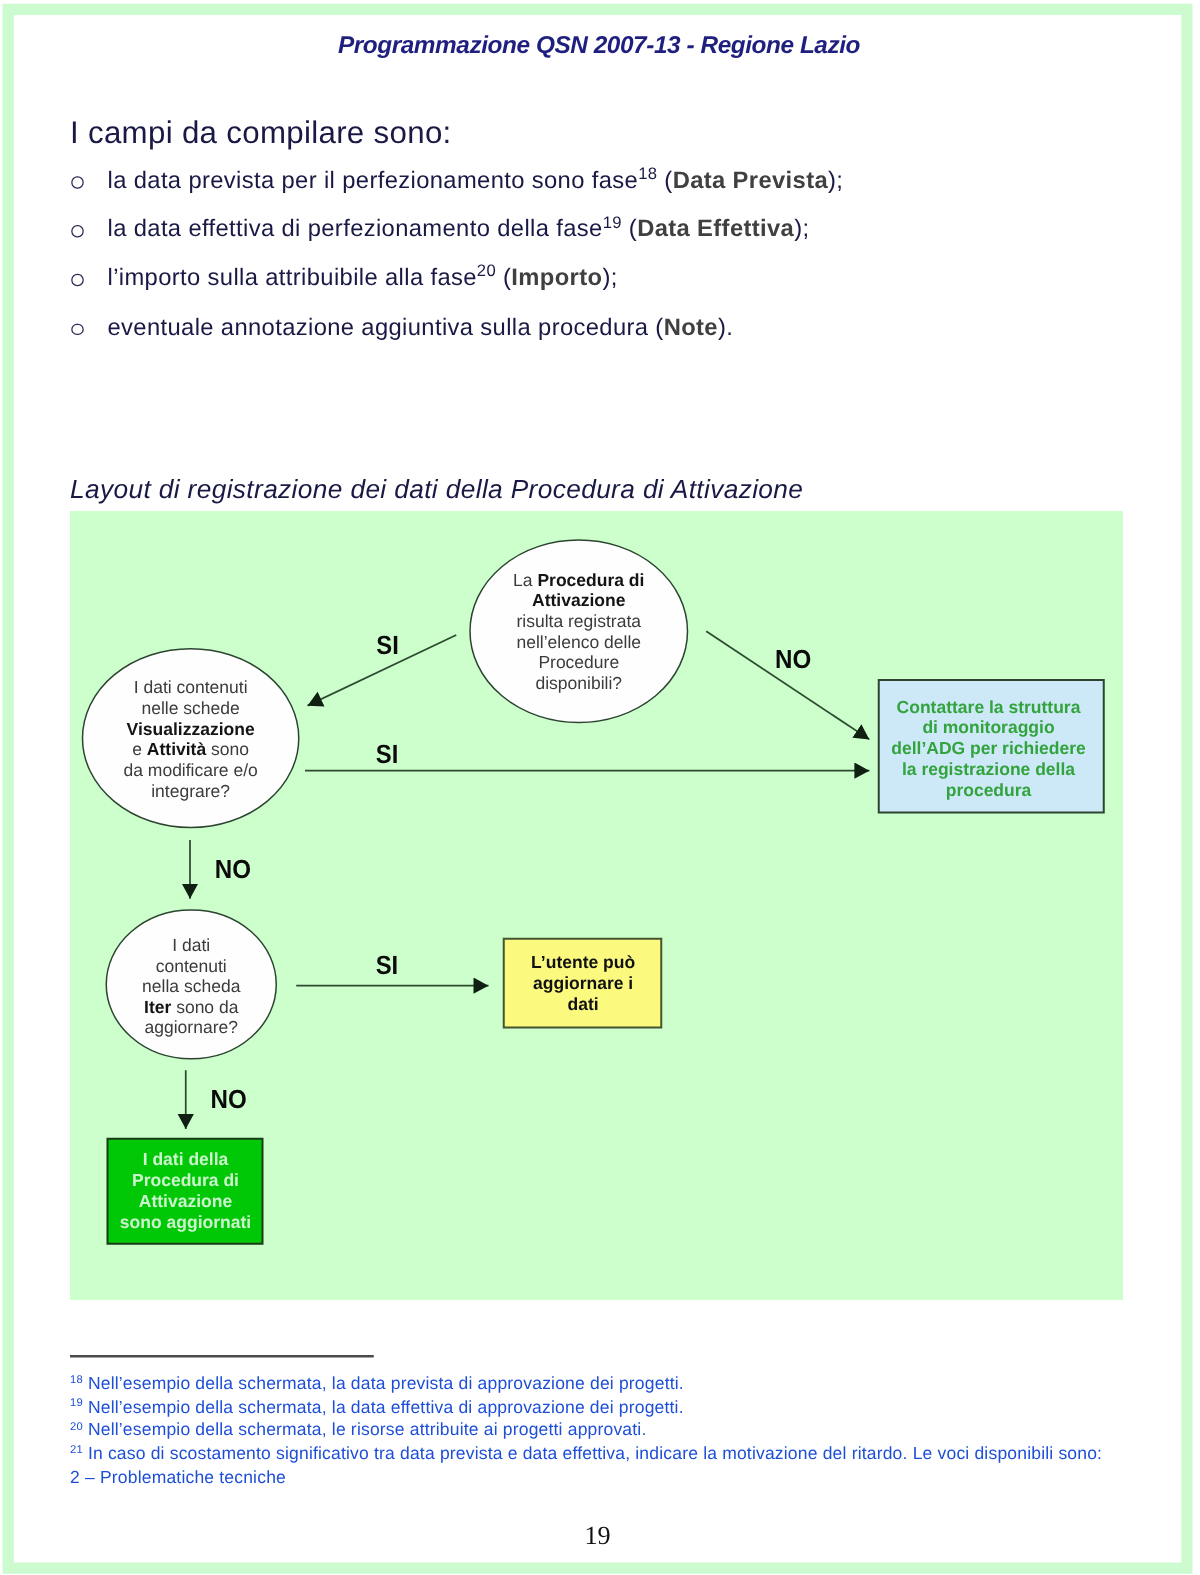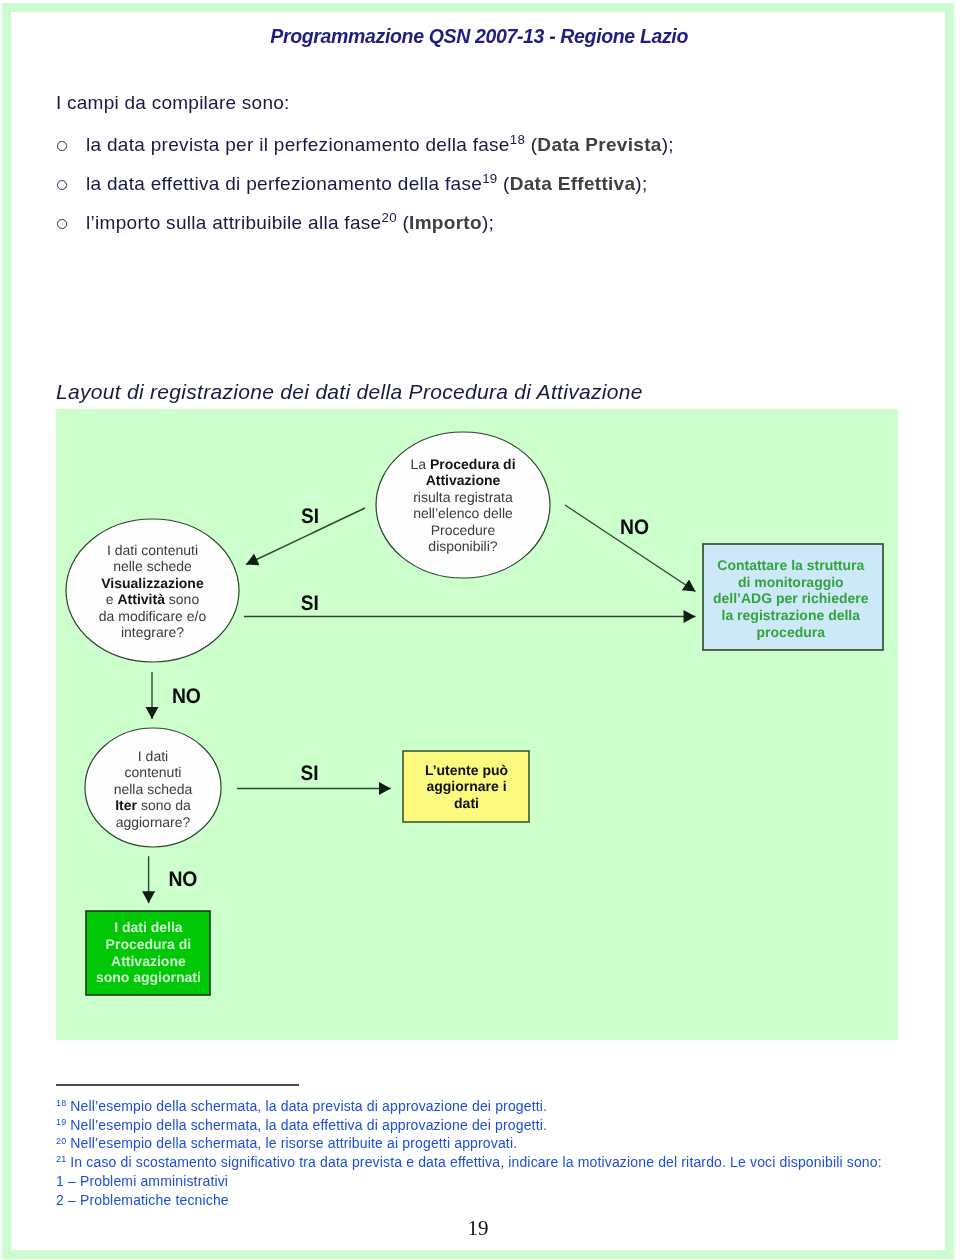--- a/index.html
+++ b/index.html
@@ -6,21 +6,21 @@
   body{width:960px;height:1260px;font-family:"Liberation Sans",sans-serif;-webkit-font-smoothing:antialiased;}
   .page{position:relative;width:960px;height:1260px;overflow:hidden;background:#fff;will-change:transform;}
   .page-border{position:absolute;left:1.5px;top:3px;width:952.5px;height:1256px;border:9.5px solid #ccfbcf;box-sizing:border-box;pointer-events:none;}
 
   
   .doc-header{position:absolute;left:0;top:25px;width:688px;text-align:right;
      font-family:"Liberation Sans",sans-serif;font-style:italic;font-weight:bold;
      font-size:19.5px;color:#1f1f7f;letter-spacing:-0.35px;}
 
   
-  .intro{position:absolute;left:56px;top:92px;font-size:19px;letter-spacing:0.25px;color:#191945;}
+  .intro{position:absolute;left:56px;top:92px;font-size:25px;letter-spacing:0.25px;color:#191945;}
 
   ul.fields{position:absolute;left:56px;top:133px;margin:0;padding:0;list-style:none;width:860px;}
   ul.fields li{position:relative;height:39.2px;font-size:19px;color:#191945;line-height:24px;padding-left:30px;letter-spacing:0.3px;}
   ul.fields li .bullet{position:absolute;left:1px;top:8px;width:7.6px;height:7.6px;border:1.3px solid #2a2a55;border-radius:50%;}
   .em{color:#404040;font-weight:bold;}
   ul.fields sup{font-size:0.70em;vertical-align:baseline;position:relative;top:-0.56em;line-height:0;}
 
   .caption{position:absolute;left:56px;top:380px;font-size:21px;letter-spacing:0.3px;font-style:italic;color:#191945;}
 
   
@@ -35,23 +35,24 @@
 <body>
 
 <div class="page">
   <div class="page-border"></div>
 
   <div class="doc-header">Programmazione QSN 2007-13 - Regione Lazio</div>
 
   <div class="intro">I campi da compilare sono:</div>
 
   <ul class="fields" id="fields-list">
-      <li><span class="bullet"></span><span>la data prevista per il perfezionamento della fase</span><sup>18</sup><span> (</span><span class="em">Data Prevista</span><span>);</span></li>
+      <li><span class="bullet"></span><span>la data prevista per il perfezionamento sono fase</span><sup>18</sup><span> (</span><span class="em">Data Prevista</span><span>);</span></li>
       <li><span class="bullet"></span><span>la data effettiva di perfezionamento della fase</span><sup>19</sup><span> (</span><span class="em">Data Effettiva</span><span>);</span></li>
       <li><span class="bullet"></span><span>l’importo sulla attribuibile alla fase</span><sup>20</sup><span> (</span><span class="em">Importo</span><span>);</span></li>
+      <li><span class="bullet"></span><span>eventuale annotazione aggiuntiva sulla procedura</span><span> (</span><span class="em">Note</span><span>).</span></li>
     </ul>
 
   <div class="caption">Layout di registrazione dei dati della Procedura di Attivazione</div>
 
   <div class="diagram">
     <svg id="flow" width="842" height="631" viewBox="0 0 842 631" xmlns="http://www.w3.org/2000/svg">
       <defs>
         <marker id="ah" markerWidth="14" markerHeight="14" refX="12.2" refY="6.5" orient="auto" markerUnits="userSpaceOnUse">
           <path d="M0.2,0 L12.2,6.5 L0.2,13 z" fill="#0f2012"></path>
         </marker>
@@ -111,18 +112,17 @@
         </g>
     </svg>
   </div>
 
   <div class="footsep"></div>
   <div class="footnotes" id="footnotes">
       <div><sup>18</sup> <span>Nell’esempio della schermata, la data prevista di approvazione dei progetti.</span></div>
       <div><sup>19</sup> <span>Nell’esempio della schermata, la data effettiva di approvazione dei progetti.</span></div>
       <div><sup>20</sup> <span>Nell’esempio della schermata, le risorse attribuite ai progetti approvati.</span></div>
       <div><sup>21</sup> <span>In caso di scostamento significativo tra data prevista e data effettiva, indicare la motivazione del ritardo. Le voci disponibili sono:</span></div>
-      <div><span>1 – Problemi amministrativi</span></div>
       <div><span>2 – Problematiche tecniche</span></div>
     </div>
 
   <div class="pageno">19</div>
 </div>
 
 </body></html>

